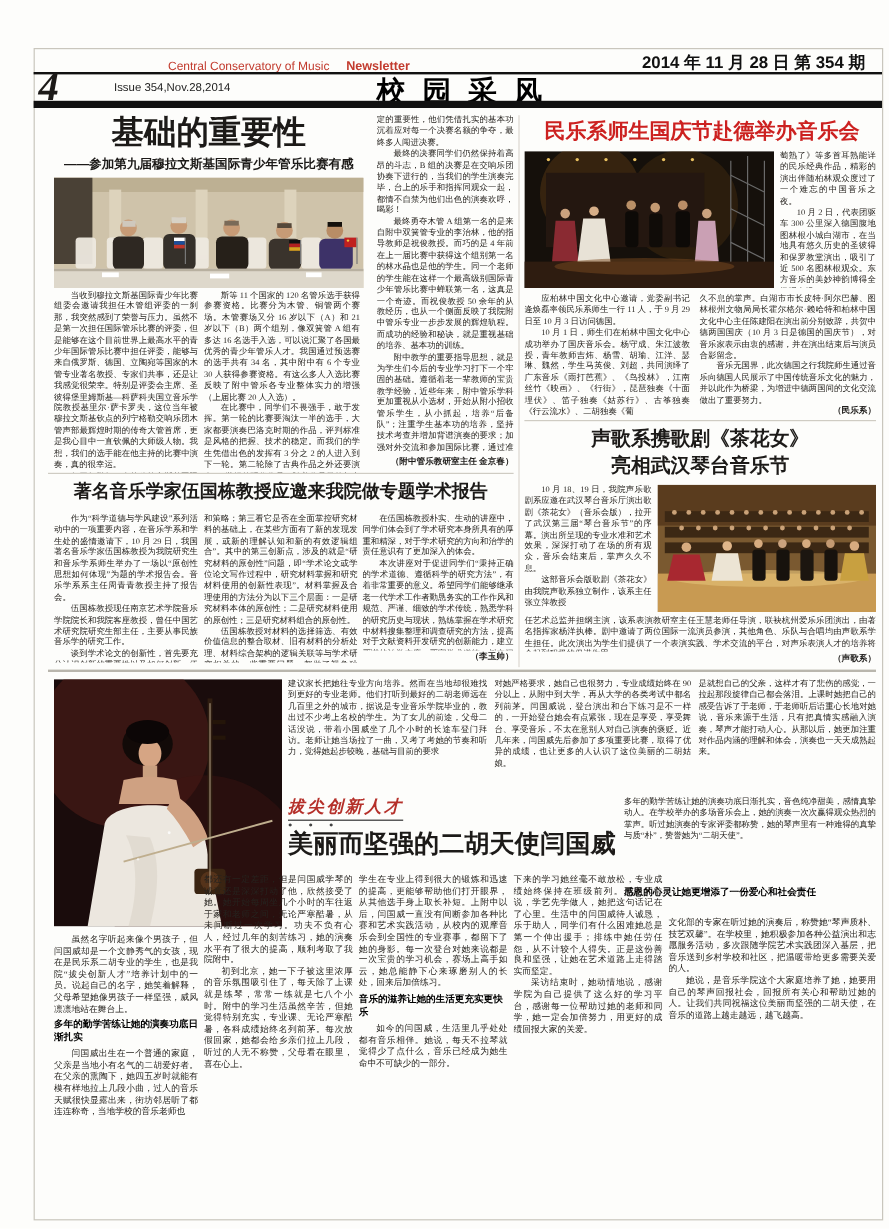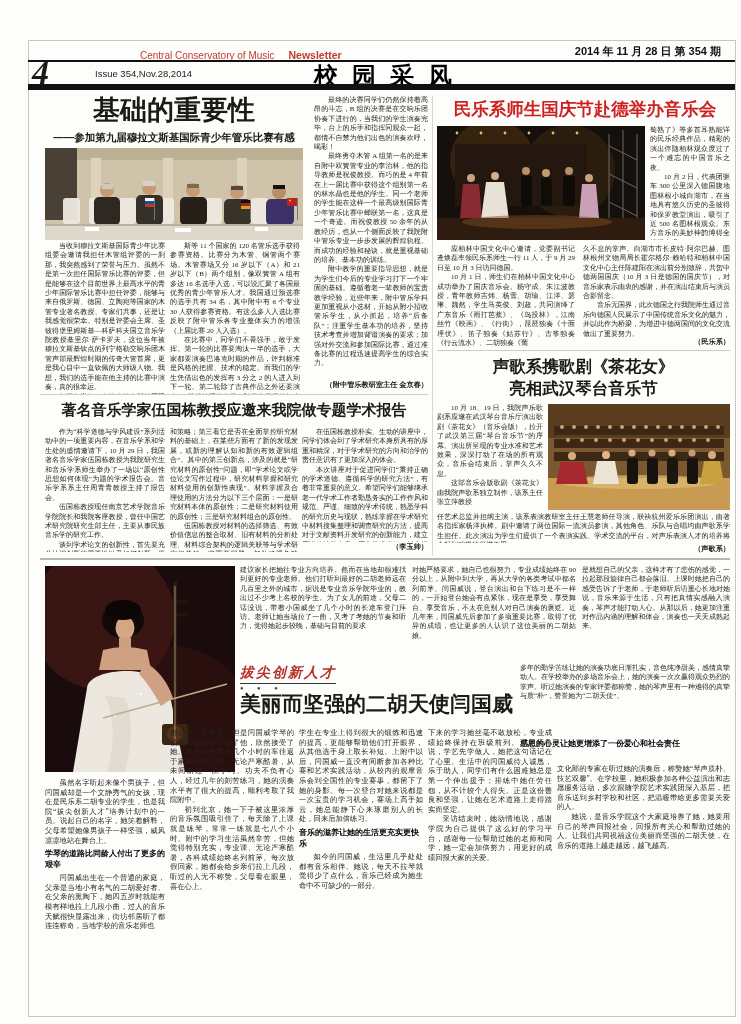--- a/index.html
+++ b/index.html
@@ -3,21 +3,21 @@
 <meta charset="utf-8">
 <style>
   html,body{margin:0;padding:0;background:#ffffff;}
   #page{position:relative;width:741px;height:1024px;background:#fdfdfb;overflow:hidden;
         font-family:"Liberation Serif","DejaVu Serif",serif;color:#1c1a18;}
   .abs{position:absolute;}
   #frame{left:28px;top:40px;width:706px;height:975px;border:1px solid #c9c6bd;}
   
   .mast-en{font-family:"Liberation Sans",sans-serif;font-size:10px;color:#c23b2e;}
   .mast-sub{font-family:"Liberation Sans",sans-serif;font-size:10.5px;color:#c23b2e;font-weight:bold;margin-left:14px;}
-  .dateline{font-family:"Liberation Sans",sans-serif;font-size:11px;font-weight:bold;color:#111;}
+  .dateline{font-family:"Liberation Sans",sans-serif;font-size:14px;font-weight:bold;color:#111;}
   .rule-thin{height:2px;background:#111;}
   .rule-thick{height:6px;background:#111;}
   .pageno{font-size:34px;font-weight:bold;font-style:italic;line-height:1;}
   .issue-en{font-family:"Liberation Sans",sans-serif;font-size:9.5px;color:#222;}
   .section-title{font-family:"Liberation Sans","DejaVu Sans",sans-serif;font-size:24px;font-weight:bold;
                  letter-spacing:14px;text-align:center;color:#000;white-space:nowrap;}
   
   .h-serif{font-weight:bold;text-align:center;line-height:1.1;}
   .h-sans{font-family:"Liberation Sans","DejaVu Sans",sans-serif;font-weight:bold;text-align:center;line-height:1.15;}
   .red{color:#cc2120;}
@@ -111,20 +111,21 @@
 
   <div class="abs col" style="left:45px;top:242px;width:120px;height:152px;">
       <p class="para">当收到穆拉文斯基国际青少年比赛组委会邀请我担任木管组评委的一刹那，我突然感到了荣誉与压力。虽然不是第一次担任国际管乐比赛的评委，但是能够在这个目前世界上最高水平的青少年国际管乐比赛中担任评委，能够与来自俄罗斯、德国、立陶宛等国家的木管专业著名教授、专家们共事，还是让我感觉很荣幸。特别是评委会主席、圣彼得堡里姆斯基—科萨科夫国立音乐学院教授基里尔·萨卡罗夫，这位当年被穆拉文斯基钦点的列宁格勒交响乐团木管声部最辉煌时期的传奇大管首席，更是我心目中一直钦佩的大师级人物。我想，我们的选手能在他主持的比赛中演奏，真的很幸运。</p>
       <p class="para">每四年举行一次的穆拉文斯基国际青少年比赛，由欧洲青少年比赛联盟（EMCY）、俄罗斯文化部、圣彼得堡市政府主办，穆拉文斯基音乐学校承办。预选赛是提前半年通过邮寄参赛者 DVD 遴选进行，最终来自俄罗</p>
     </div>
   <div class="abs col" style="left:170px;top:242px;width:130px;height:152px;">
       <p class="para">斯等 11 个国家的 120 名管乐选手获得参赛资格。比赛分为木管、铜管两个赛场。木管赛场又分 16 岁以下（A）和 21 岁以下（B）两个组别，像双簧管 A 组有多达 16 名选手入选，可以说汇聚了各国最优秀的青少年管乐人才。我国通过预选赛的选手共有 34 名，其中附中有 6 个专业 30 人获得参赛资格。有这么多人入选比赛反映了附中管乐各专业整体实力的增强（上届比赛 20 人入选）。</p>
       <p class="para">在比赛中，同学们不畏强手，敢于发挥。第一轮的比赛要淘汰一半的选手，大家都要演奏巴洛克时期的作品，评判标准是风格的把握、技术的稳定。而我们的学生凭借出色的发挥有 3 分之 2 的人进入到下一轮。第二轮除了古典作品之外还要演奏 20 世纪的现代作品。随着作品量的加大更要看选手的基本功是否扎实，凡是演奏有失误的都立即被淘汰。各国参赛者中，来自俄罗斯、德国、土耳其和白俄罗斯的选手实力都很强，附中的同学们都深知稳</p>
     </div>
   <div class="abs col" style="left:314px;top:96px;width:114px;height:282px;">
+      <p class="para flush">定的重要性，他们凭借扎实的基本功沉着应对每一个决赛名额的争夺，最终多人闯进决赛。</p>
       <p class="para">最终的决赛同学们仍然保持着高昂的斗志，B 组的决赛是在交响乐团协奏下进行的，当我们的学生演奏完毕，台上的乐手和指挥同观众一起，都情不自禁为他们出色的演奏欢呼，喝彩！</p>
       <p class="para">最终勇夺木管 A 组第一名的是来自附中双簧管专业的李治林，他的指导教师是祝俊教授。而巧的是 4 年前在上一届比赛中获得这个组别第一名的林水晶也是他的学生。同一个老师的学生能在这样一个最高级别国际青少年管乐比赛中蝉联第一名，这真是一个奇迹。而祝俊教授 50 余年的从教经历，也从一个侧面反映了我院附中管乐专业一步步发展的辉煌轨程。而成功的经验和秘诀，就是重视基础的培养、基本功的训练。</p>
       <p class="para">附中教学的重要指导思想，就是为学生们今后的专业学习打下一个牢固的基础。遵循着老一辈教师的宝贵教学经验，近些年来，附中管乐学科更加重视从小选材，开始从附小招收管乐学生，从小抓起，培养“后备队”；注重学生基本功的培养，坚持技术考查并增加背谱演奏的要求；加强对外交流和参加国际比赛，通过准备比赛的过程迅速提高学生的综合实力。</p>
     </div>
   <div class="abs byline" style="left:314px;top:380px;width:114px;">（附中管乐教研室主任 金京春）</div>
 
   <div class="abs vline" style="left:432px;top:96px;height:460px;"></div>
 
   <div class="abs h-sans red" style="left:437px;top:99px;width:296px;font-size:17.5px;">民乐系师生国庆节赴德举办音乐会</div>
 
@@ -318,21 +319,21 @@
 
   <div class="abs col" style="left:520px;top:664px;width:210px;height:72px;">
       <p class="para flush">多年的勤学苦练让她的演奏功底日渐扎实，音色纯净甜美，感情真挚动人。在学校举办的多场音乐会上，她的演奏一次次赢得观众热烈的掌声。听过她演奏的专家评委都称赞，她的琴声里有一种难得的真挚与质“朴”，赞誉她为“二胡天使”。</p>
     </div>
   <div class="abs subhead" style="left:520px;top:738px;width:210px;">感恩的心灵让她更增添了一份爱心和社会责任</div>
 
   <div class="abs col col5" style="left:45px;top:778px;width:120px;height:230px;">
     <div>
         <p class="para">虽然名字听起来像个男孩子，但闫国威却是一个文静秀气的女孩，现在是民乐系二胡专业的学生，也是我院“拔尖创新人才”培养计划中的一员。说起自己的名字，她笑着解释，父母希望她像男孩子一样坚强，威风凛凛地站在舞台上。</p>
       </div>
-    <div class="subhead" style="margin:3px 0;">学琴的道路比同龄人付出了更多的艰辛</div>
+    <div class="subhead" style="margin:3px 0;">多年的勤学苦练让她的演奏功底日渐扎实</div>
     <div>
         <p class="para">闫国威出生在一个普通的家庭，父亲是当地小有名气的二胡爱好者。在父亲的熏陶下，她四五岁时就能有模有样地拉上几段小曲，过人的音乐天赋很快显露出来，街坊邻居听了都连连称奇，当地学校的音乐老师也</p>
       </div>
   </div>
   <div class="abs col col5" style="left:170px;top:728px;width:124px;height:280px;">
       <p class="para flush">都还有一定差距，但是闫国威学琴的诚意还是深深打动了他，欣然接受了她。她开始每周坐几个小时的车往返于家和老师之间，无论严寒酷暑，从未间断过一次学习。功夫不负有心人，经过几年的刻苦练习，她的演奏水平有了很大的提高，顺利考取了我院附中。</p>
       <p class="para">初到北京，她一下子被这里浓厚的音乐氛围吸引住了，每天除了上课就是练琴，常常一练就是七八个小时。附中的学习生活虽然辛苦，但她觉得特别充实，专业课、无论严寒酷暑，各科成绩始终名列前茅。每次放假回家，她都会给乡亲们拉上几段，听过的人无不称赞，父母看在眼里，喜在心上。</p>
     </div>
   <div class="abs col col5" style="left:299px;top:728px;width:124px;height:280px;">
     <div>

